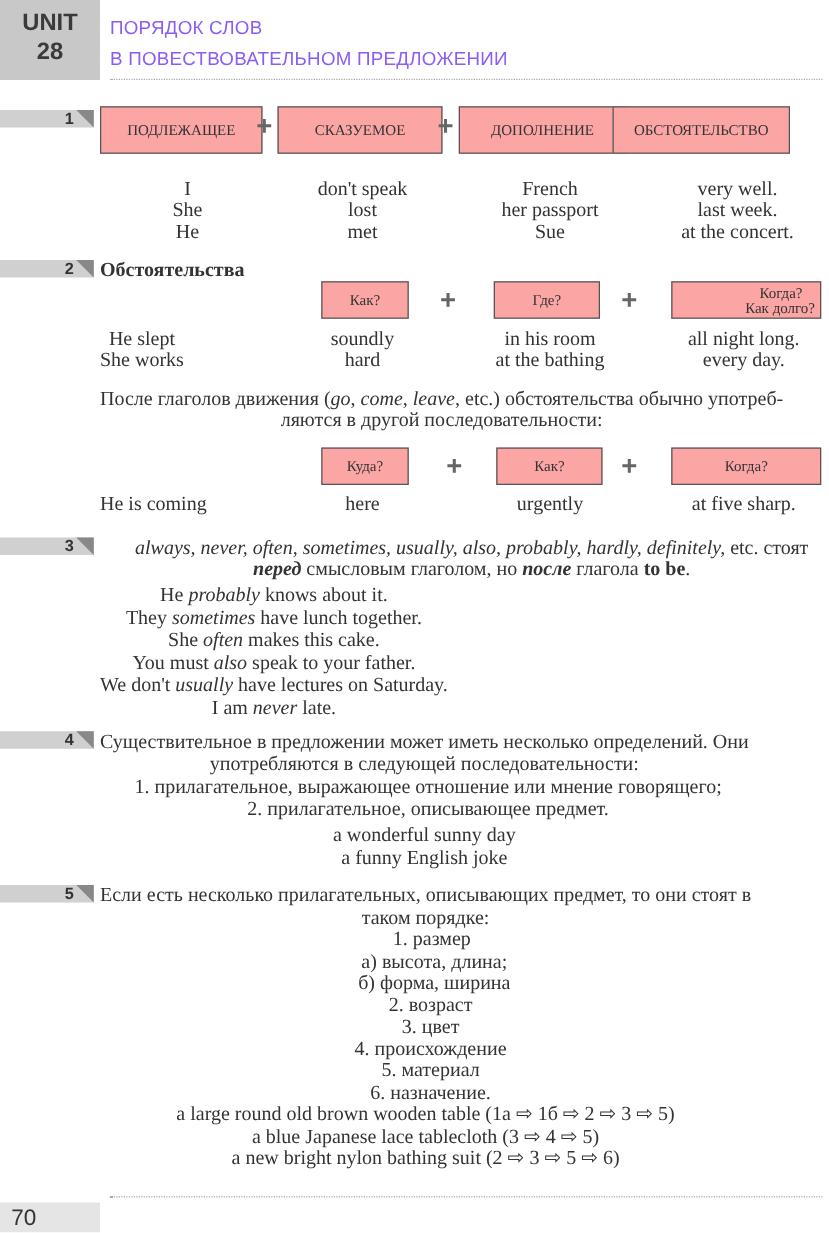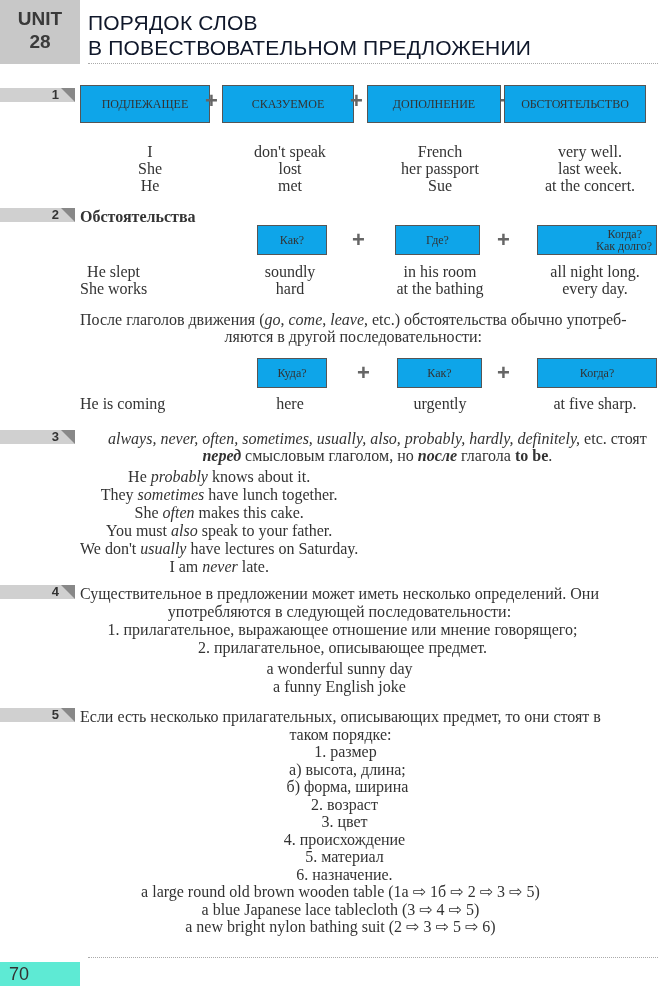--- a/index.html
+++ b/index.html
@@ -1,27 +1,27 @@
 <!DOCTYPE html>
 <html><head>
 <meta charset="utf-8">
 <style>
   html,body{margin:0;padding:0;background:#fff;}
   body{width:663px;height:986px;position:relative;overflow:hidden;font-family:"DejaVu Serif","Liberation Serif",serif;color:#333;}
   .unit-box{position:absolute;left:0;top:0;width:80px;height:64px;background:#c8c8c8;color:#3a3a3a;font-family:"Liberation Sans",sans-serif;font-weight:bold;text-align:center;font-size:19px;line-height:23px;padding-top:7px;box-sizing:border-box;}
-  .title{position:absolute;left:88px;top:10px;font-family:"Liberation Sans",sans-serif;font-size:21px;line-height:25px;color:#0f172a;letter-spacing:0.2px;}
+  .title{position:absolute;left:88px;top:10px;font-family:"Liberation Sans",sans-serif;font-size:15px;line-height:25px;color:#8b5cf6;letter-spacing:0.2px;}
   .title-rule{position:absolute;left:88px;top:63px;width:570px;border-top:1px dotted #aaa;}
   .sec-tab{position:absolute;left:0;width:75px;height:14px;background:#d0d0d0;}
   .sec-tab .num{position:absolute;right:16px;top:-1px;font-family:"Liberation Sans",sans-serif;font-weight:bold;font-size:13px;color:#333;}
   .sec-tab .tri{position:absolute;right:0;top:0;width:0;height:0;border-top:14px solid #888;border-left:14px solid transparent;}
   .t{position:absolute;font-family:"Liberation Serif",serif;font-size:16px;line-height:17px;color:#333;white-space:nowrap;text-align:center;}
   .c{text-align:center;}
-  .box{position:absolute;border:1px solid #555;background:#0ea5e9;font-family:"Liberation Serif",serif;font-size:12px;color:#333;display:flex;align-items:center;justify-content:center;box-sizing:border-box;}
+  .box{position:absolute;border:1px solid #555;background:#fca5a5;font-family:"Liberation Serif",serif;font-size:12px;color:#333;display:flex;align-items:center;justify-content:center;box-sizing:border-box;}
   .plus{position:absolute;font-family:"Liberation Sans",sans-serif;font-size:22px;font-weight:bold;color:#666;}
-  .foot-box{position:absolute;left:0;top:962px;width:80px;height:24px;background:#5eead4;font-family:"Liberation Sans",sans-serif;font-size:18px;color:#333;padding-left:9px;box-sizing:border-box;line-height:24px;}
+  .foot-box{position:absolute;left:0;top:962px;width:80px;height:24px;background:#e5e5e5;font-family:"Liberation Sans",sans-serif;font-size:18px;color:#333;padding-left:9px;box-sizing:border-box;line-height:24px;}
   .foot-rule{position:absolute;left:88px;top:957px;width:570px;border-top:1px dotted #aaa;}
   i{font-style:italic;}
   b{font-weight:bold;}
 </style>
 </head>
 <body>
 
 <div class="unit-box">
   <div>UNIT</div>
   <div>28</div>
@@ -41,21 +41,21 @@
   </div>
 <span class="plus" style="left:205px;top:88px;">+</span>
 <div class="box" style="left:222px;top:85px;width:132px;height:38px;">
     <span>СКАЗУЕМОЕ</span>
   </div>
 <span class="plus" style="left:350px;top:88px;">+</span>
 <div class="box" style="left:367px;top:85px;width:134px;height:38px;">
     <span>ДОПОЛНЕНИЕ</span>
   </div>
 <span class="plus" style="left:500px;top:88px;">+</span>
-<div class="box" style="left:504px;top:85px;width:142px;height:38px;">
+<div class="box" style="left:490px;top:85px;width:142px;height:38px;">
     <span>ОБСТОЯТЕЛЬСТВО</span>
   </div>
 
 <div class="t c" style="left:90px;top:143px;width:120px;">
   <div>I</div>
   <div>She</div>
   <div>He</div>
 </div>
 <div class="t c" style="left:225px;top:143px;width:130px;">
   <div>don't speak</div>

